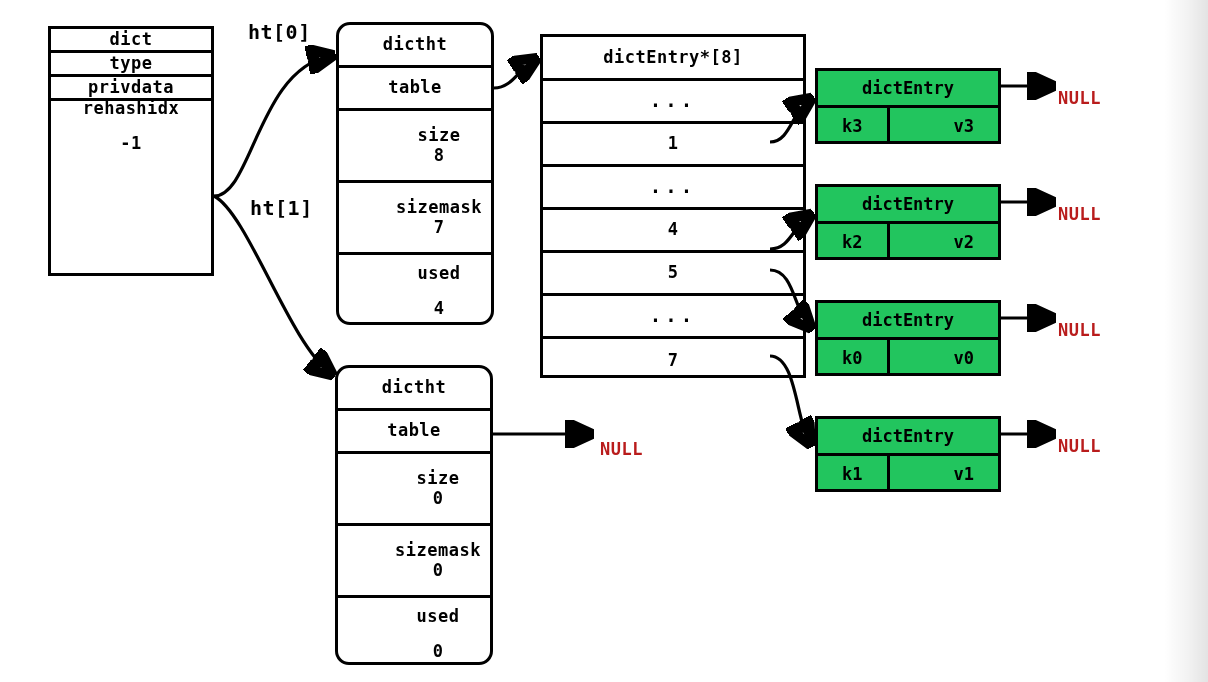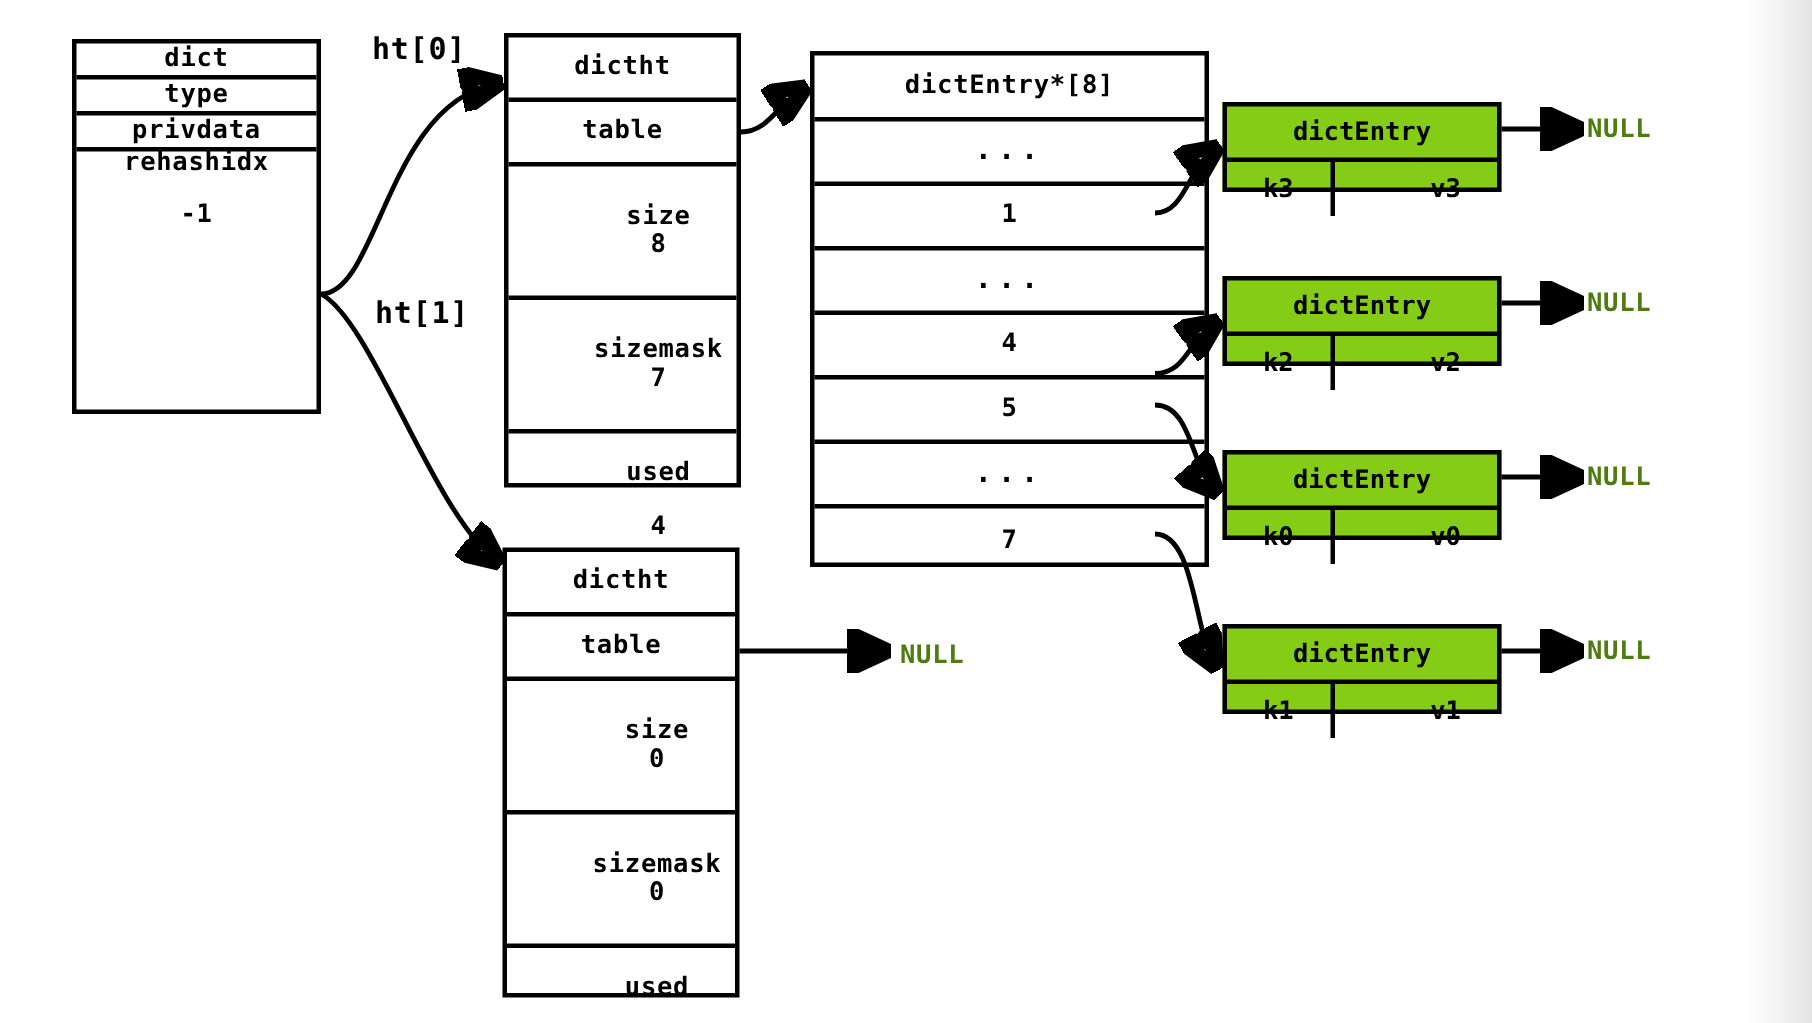--- a/index.html
+++ b/index.html
@@ -28,56 +28,56 @@
   .row:last-child{border-bottom:none;gap:16px;}
   .row .lbl{line-height:1.12;}
   .row .val{line-height:1.12;}
 
   
   #dict-struct{left:48px;top:26px;width:166px;height:250px;}
   #dict-struct .row{height:24px;font-size:17px;}
   #dict-struct .row.tall{height:50px;}
 
   
-  .dictht{width:158px;}
+  .dictht{width:158px;border-radius:14px;}
   #dictht0{left:336px;top:22px;height:303px;}
   #dictht1{left:335px;top:365px;height:300px;}
   .dictht .row{font-size:17px;}
   .dictht .r-name{height:43px;}
   .dictht .r-table{height:43px;}
-  .dictht .r-kv{height:89px;padding-left:48px;}
+  .dictht .r-kv{height:72px;padding-left:48px;}
 
   
   #bucket-table{left:540px;top:34px;width:266px;height:344px;}
   #bucket-table .row{height:43px;font-size:17px;}
   #bucket-table .row.head{height:44px;}
   #bucket-table .dots{letter-spacing:4px;font-size:19px;line-height:.6;}
 
   
-  .entry{position:absolute;border:3px solid #000;background:#84cc16;box-sizing:border-box;width:186px;height:60px;}
+  .entry{position:absolute;border:3px solid #000;background:#22c55e;box-sizing:border-box;width:186px;height:76px;}
   .entry .e-head{
     height:37px;border-bottom:3px solid #000;box-sizing:border-box;
     display:flex;align-items:center;justify-content:center;
     font-size:17px;font-weight:bold;color:#000;
   }
   .entry .e-kv{height:36px;display:flex;box-sizing:border-box;gap:40px;}
   .entry .e-kv > div{
     flex:1;display:flex;align-items:center;justify-content:center;
     font-size:17px;font-weight:bold;color:#000;
   }
   .entry .e-kv > div.k{border-right:3px solid #000;}
 
   #entry-k3{left:815px;top:68px;}
   #entry-k2{left:815px;top:184px;}
   #entry-k0{left:815px;top:300px;}
   #entry-k1{left:815px;top:416px;}
 
   .nulltxt{
-    position:absolute;font-size:17px;font-weight:bold;color:#4d7c0f;
-    letter-spacing:.5px;white-space:nowrap;
+    position:absolute;font-size:17px;font-weight:bold;color:#b91c1c;
+    letter-spacing:.5px;white-space:nowrap;margin-top:12px;
   }
   #null-e3{left:1058px;top:76px;}
   #null-e2{left:1058px;top:192px;}
   #null-e0{left:1058px;top:308px;}
   #null-e1{left:1058px;top:424px;}
   #null-ht1{left:600px;top:427px;}
 
   .edgelabel{
     position:absolute;font-size:20px;font-weight:bold;color:#000;
     letter-spacing:.5px;white-space:nowrap;

